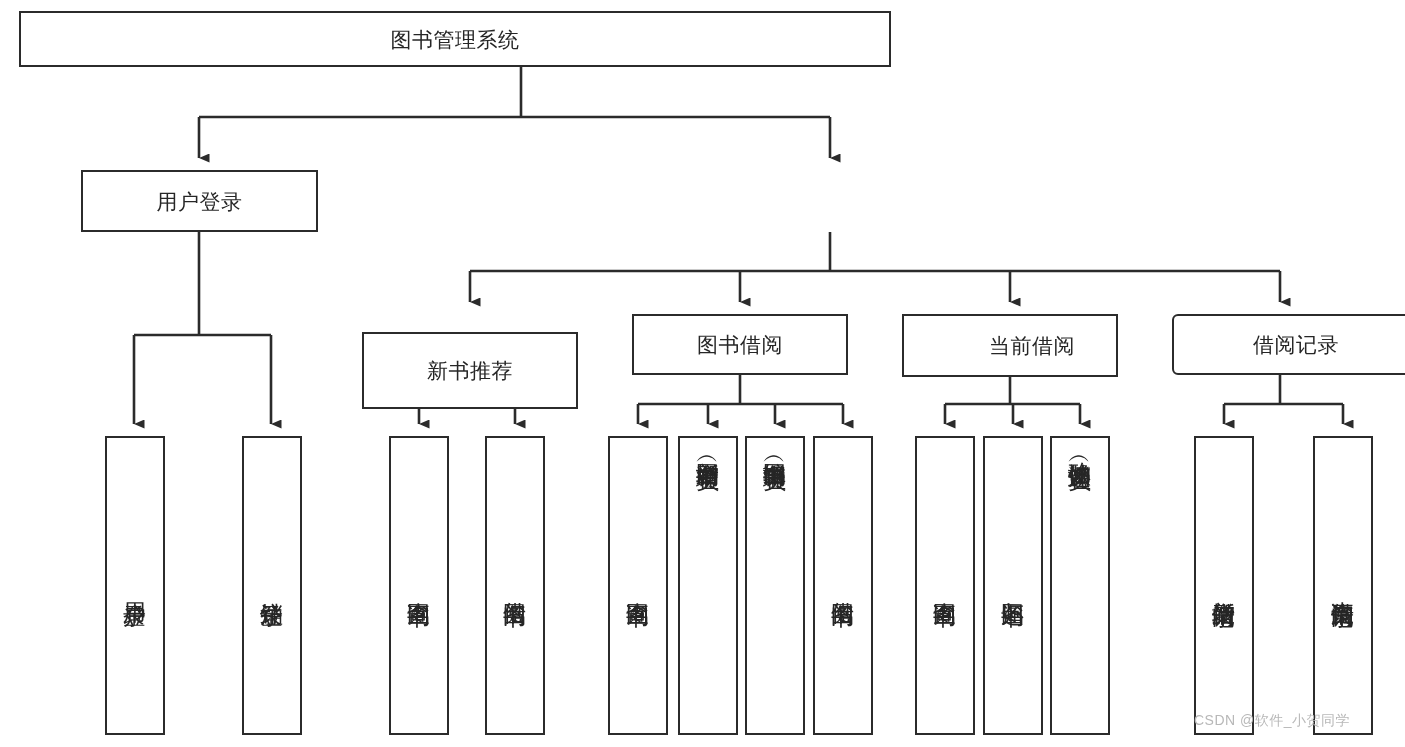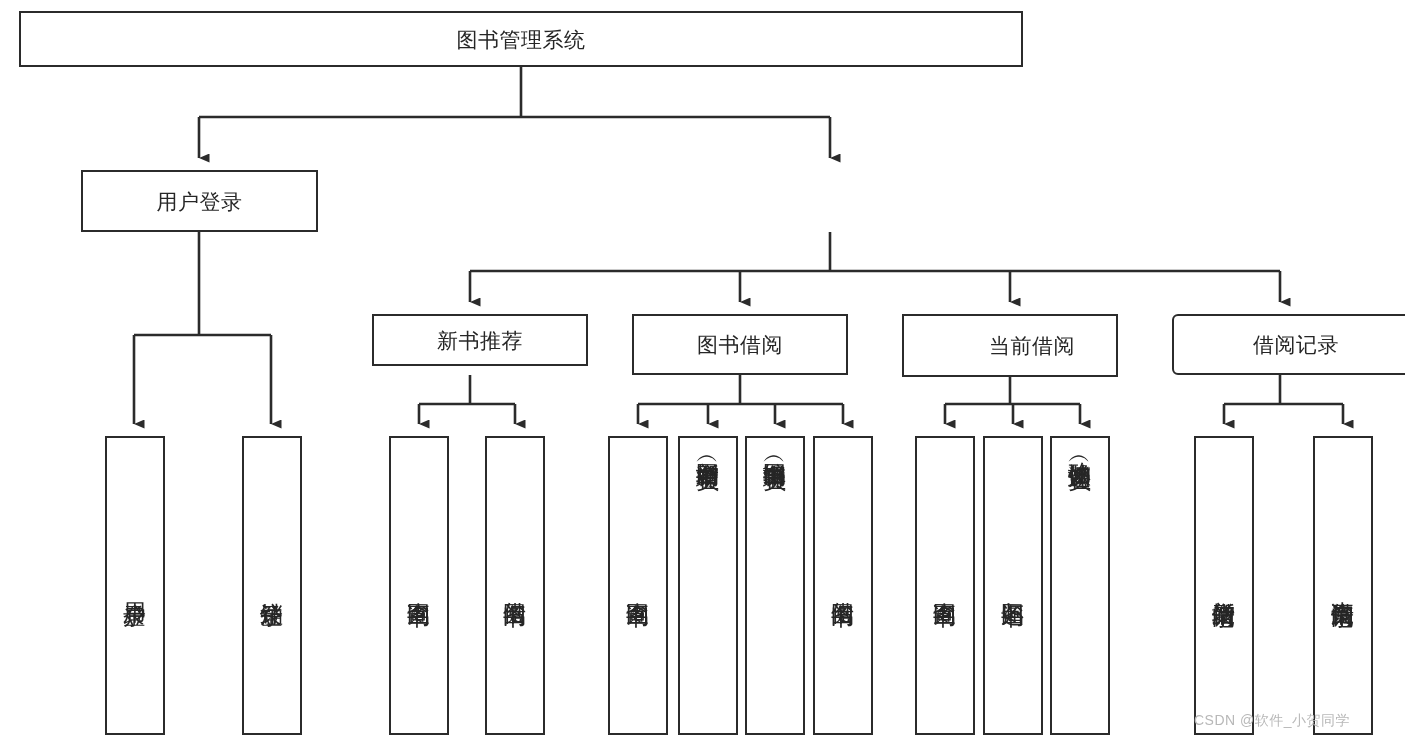--- a/index.html
+++ b/index.html
@@ -135,29 +135,29 @@
       <g>
         <path d="M 1280 375 L 1280 404"></path>
         <path d="M 1224 404 L 1343 404"></path>
         <path d="M 1224 404 L 1224 424" marker-end="url(#arrowhead)"></path>
         <path d="M 1343 404 L 1343 424" marker-end="url(#arrowhead)"></path>
       </g>
 
     </g>
   </svg>
 
-  <div class="node-box node-h" style="left:19px; top:11px; width:1004px; height:56px;">
+  <div class="node-box node-h" style="left:19px; top:11px; width:872px; height:56px;">
     <span class="node-label">图书管理系统</span>
   </div>
 
   <div class="node-box node-h" style="left:81px; top:170px; width:237px; height:62px;">
     <span class="node-label">用户登录</span>
   </div>
 
-  <div class="node-box node-h" style="left:362px; top:314px; width:216px; height:52px;margin-left:10px;">
+  <div class="node-box node-h" style="left:362px; top:332px; width:216px; height:77px;">
     <span class="node-label">新书推荐</span>
   </div>
   <div class="node-box node-h" style="left:632px; top:314px; width:216px; height:61px;">
     <span class="node-label">图书借阅</span>
   </div>
   <div class="node-box node-h" style="left:902px; top:314px; width:216px; height:63px;padding-left:44px;">
     <span class="node-label">当前借阅</span>
   </div>
   <div class="node-box node-h" style="left:1172px; top:314px; width:248px; height:61px;border-radius:6px;">
     <span class="node-label">借阅记录</span>

